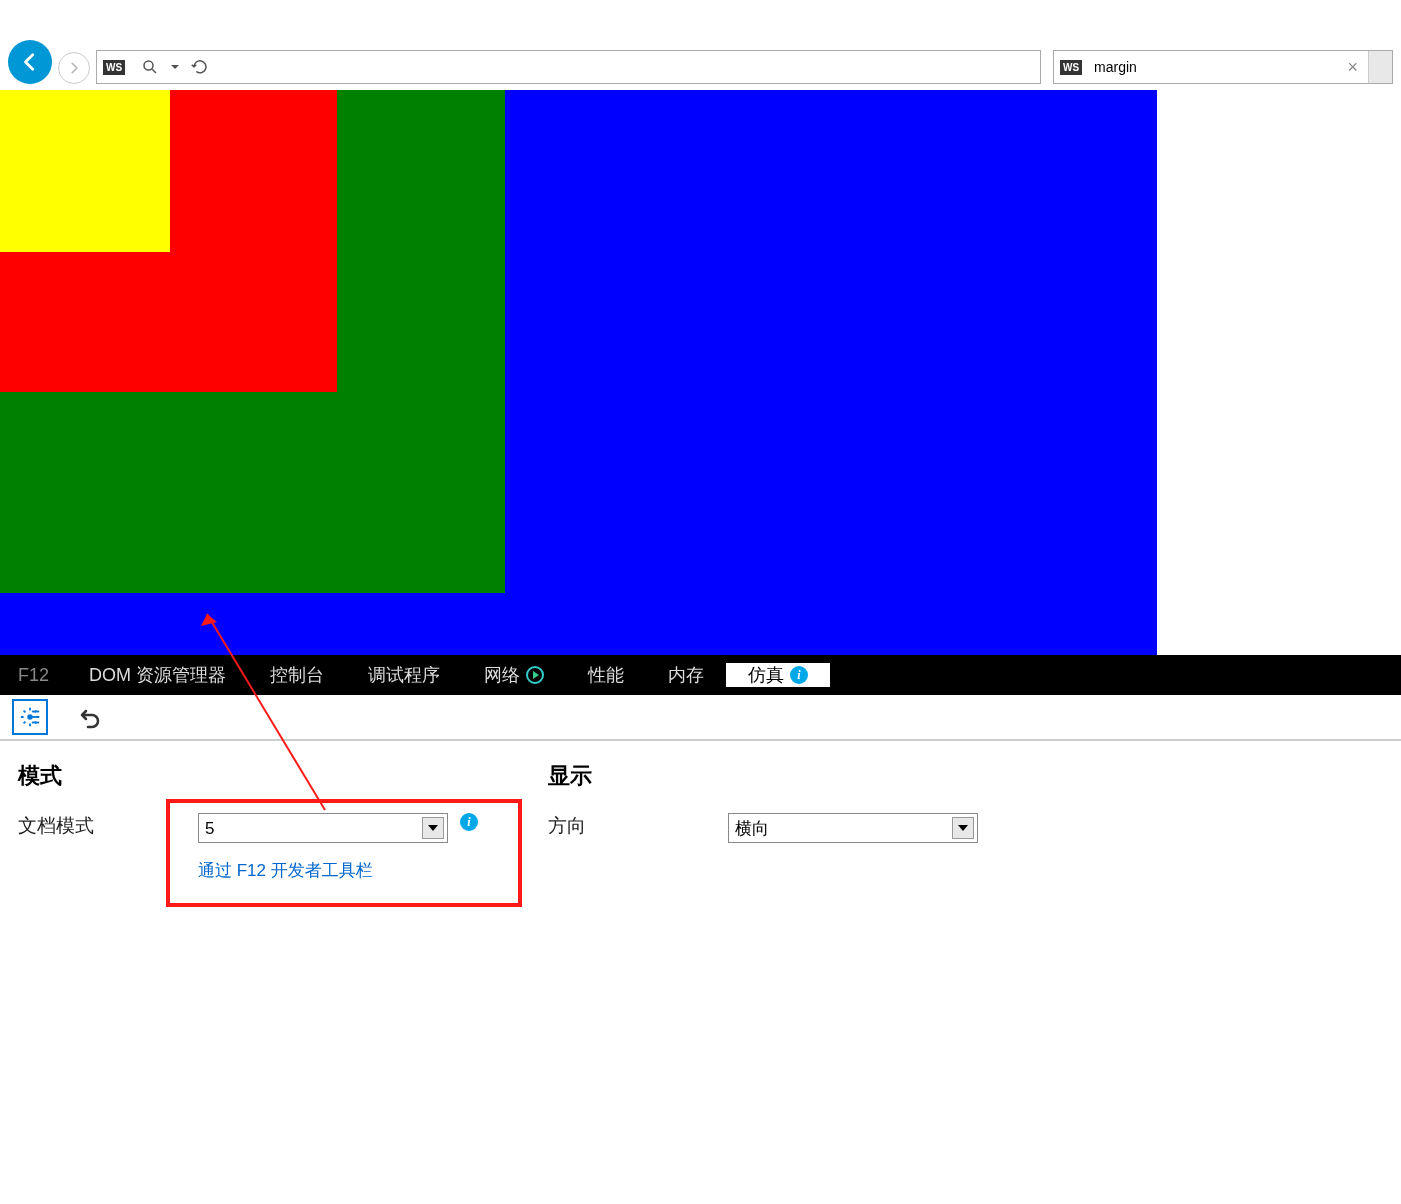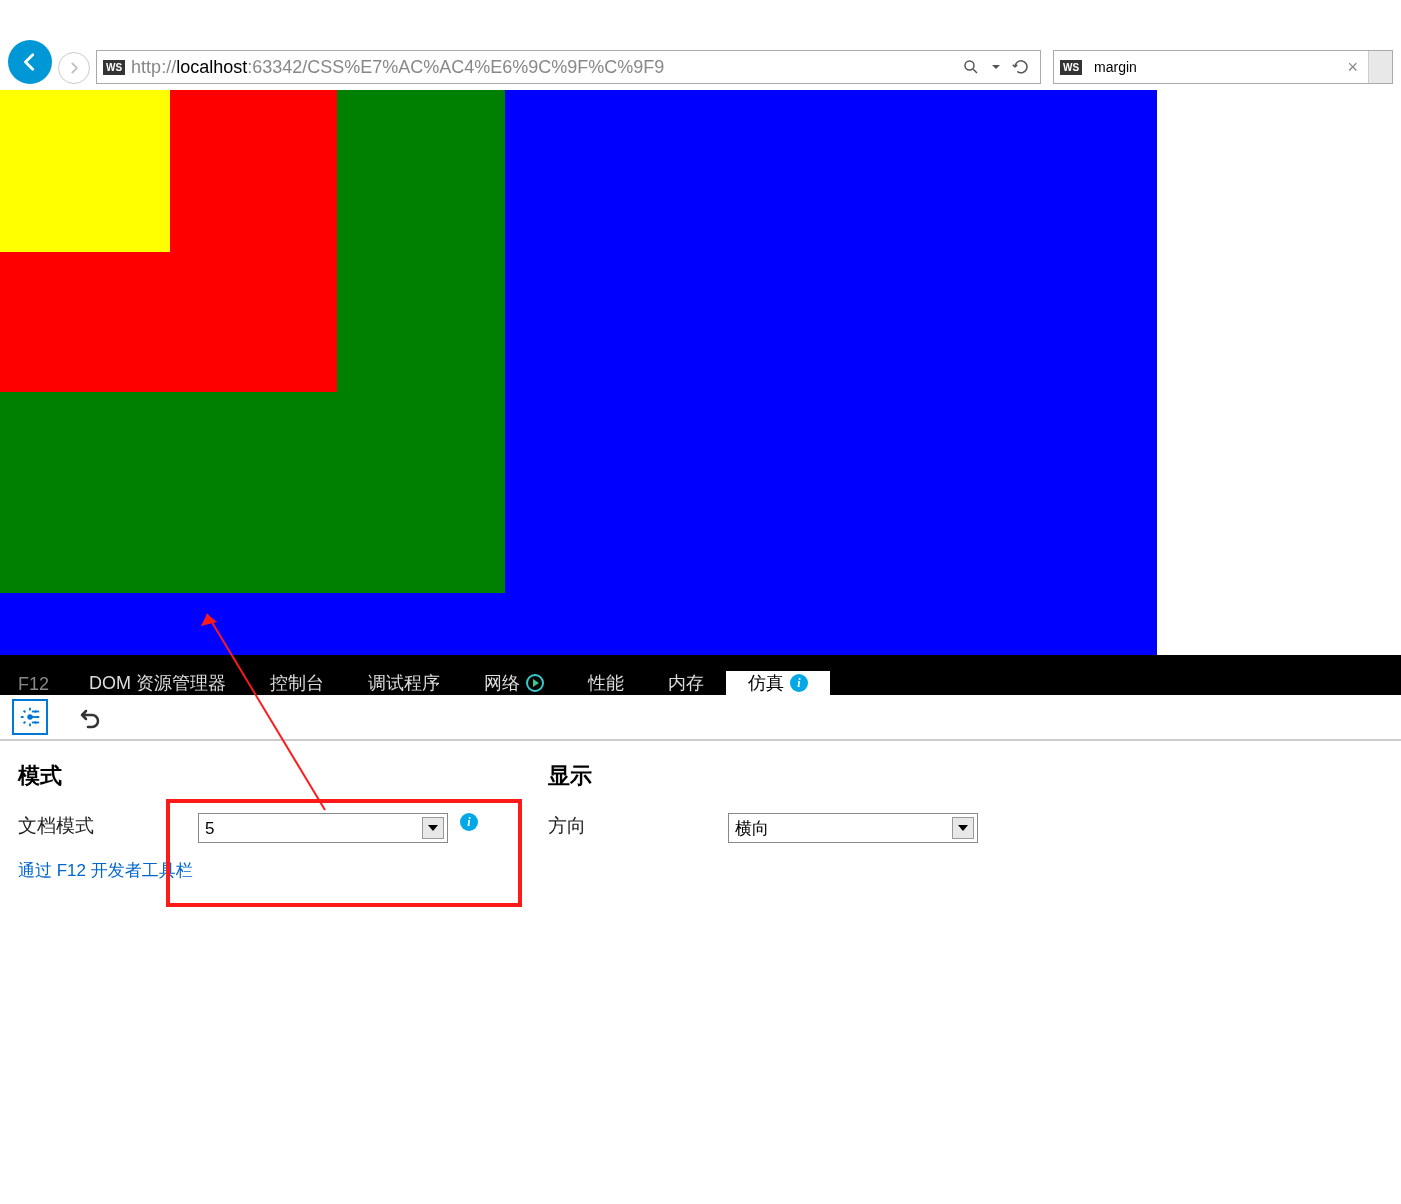--- a/index.html
+++ b/index.html
@@ -22,21 +22,21 @@
   .title-close { padding: 0 10px; color: #888; font-size: 18px; cursor: pointer; }
   .title-grab { width: 24px; height: 32px; background: #e8e8e8; border-left: 1px solid #ccc; }
   
   
   .page-area { width: 1157px; height: 565px; background: #0000ff; position: relative; }
   .green-box { width: 505px; height: 503px; background: green; position: absolute; left: 0; top: 0; }
   .red-box { width: 337px; height: 302px; background: red; position: absolute; left: 0; top: 0; }
   .yellow-box { width: 170px; height: 162px; background: yellow; position: absolute; left: 0; top: 0; }
   
   
-  .devtools-tabs { background: #000; height: 40px; display: flex; align-items: flex-end; color: #fff; }
+  .devtools-tabs { background: #000; height: 40px; display: flex; align-items: center; color: #fff; }
   .dt-tab { padding: 0 22px; font-size: 18px; display: flex; align-items: center; cursor: pointer; color: #ddd; }
   .dt-tab.f12 { color: #888; padding: 0 18px; }
   .dt-tab.active { background: #fff; color: #000; }
   .dt-play { display: inline-flex; width: 18px; height: 18px; border: 2px solid #3cc; border-radius: 50%; align-items: center; justify-content: center; margin-left: 6px; }
   .dt-play::after { content: ""; border-left: 6px solid #3c8; border-top: 4px solid transparent; border-bottom: 4px solid transparent; margin-left: 2px; }
   .info-ico { display: inline-flex; width: 18px; height: 18px; border-radius: 50%; background: #00a8e8; color: #fff; font-size: 12px; font-weight: bold; font-style: italic; align-items: center; justify-content: center; margin-left: 6px; font-family: Georgia, serif; }
   
   
   .dt-toolbar { height: 46px; border-bottom: 2px solid #ccc; display: flex; align-items: center; padding: 0 12px; gap: 30px; }
   .gear-btn { width: 36px; height: 36px; border: 2px solid #0078d7; display: flex; align-items: center; justify-content: center; color: #0078d7; font-size: 20px; }
@@ -45,21 +45,21 @@
   
   .emu-panel { display: flex; padding: 20px 18px; gap: 70px; }
   .emu-col { }
   .emu-heading { font-size: 22px; font-weight: bold; margin-bottom: 22px; }
   .emu-row { display: flex; align-items: flex-start; margin-bottom: 14px; min-height: 32px; }
   .emu-label { width: 180px; font-size: 19px; color: #222; }
   .emu-select { width: 250px; height: 30px; border: 1px solid #888; font-size: 17px; padding: 2px 6px; background: #fff; appearance: none; position: relative; }
   .sel-wrap { position: relative; display: inline-block; }
   .sel-wrap::after { content: ""; position: absolute; right: 4px; top: 4px; width: 20px; height: 20px; background: #e8e8e8; border: 1px solid #999; pointer-events: none; }
   .sel-wrap::before { content: ""; position: absolute; right: 10px; top: 12px; border-left: 5px solid transparent; border-right: 5px solid transparent; border-top: 6px solid #000; z-index: 2; pointer-events: none; }
-  .hint-text { color: #0066cc; font-size: 17px; margin-top: 8px; }
+  .hint-text { color: #0066cc; font-size: 17px; margin-top: 8px; margin-left: 180px; }
   
   
   .anno-box { position: absolute; border: 4px solid #ff1a1a; left: 166px; top: 799px; width: 356px; height: 108px; pointer-events: none; }
   .anno-arrow { position: absolute; left: 195px; top: 600px; width: 140px; height: 220px; pointer-events: none; }
   
   svg { display: block; }
 </style>
 </head>
 <body>
 
@@ -69,23 +69,20 @@
         <path d="M15 4 L7 12 L15 20" stroke="#fff" stroke-width="3" fill="none" stroke-linecap="round" stroke-linejoin="round"></path>
       </svg>
   </div>
   <div class="nav-btn nav-fwd">
     <svg width="14" height="14" viewBox="0 0 24 24">
         <path d="M9 4 L17 12 L9 20" stroke="#bbb" stroke-width="3" fill="none" stroke-linecap="round" stroke-linejoin="round"></path>
       </svg>
   </div>
   <div class="addr-wrap">
     <span class="ws-badge">WS</span>
-    <span class="addr-text">
-      <span class="addr-proto">http://</span><span class="addr-host">localhost</span><span class="addr-rest">:63342/CSS%E7%AC%AC4%E6%9C%9F%C%9F9</span>
-    </span>
     <div class="addr-icons">
       <span>
           <svg width="18" height="18" viewBox="0 0 24 24">
             <circle cx="10" cy="10" r="6" stroke="#555" stroke-width="2" fill="none"></circle>
             <line x1="15" y1="15" x2="20" y2="20" stroke="#555" stroke-width="2"></line>
           </svg>
         </span>
       <span>
           <svg width="12" height="12" viewBox="0 0 12 12">
             <path d="M2 4 L6 8 L10 4" fill="#555"></path>

